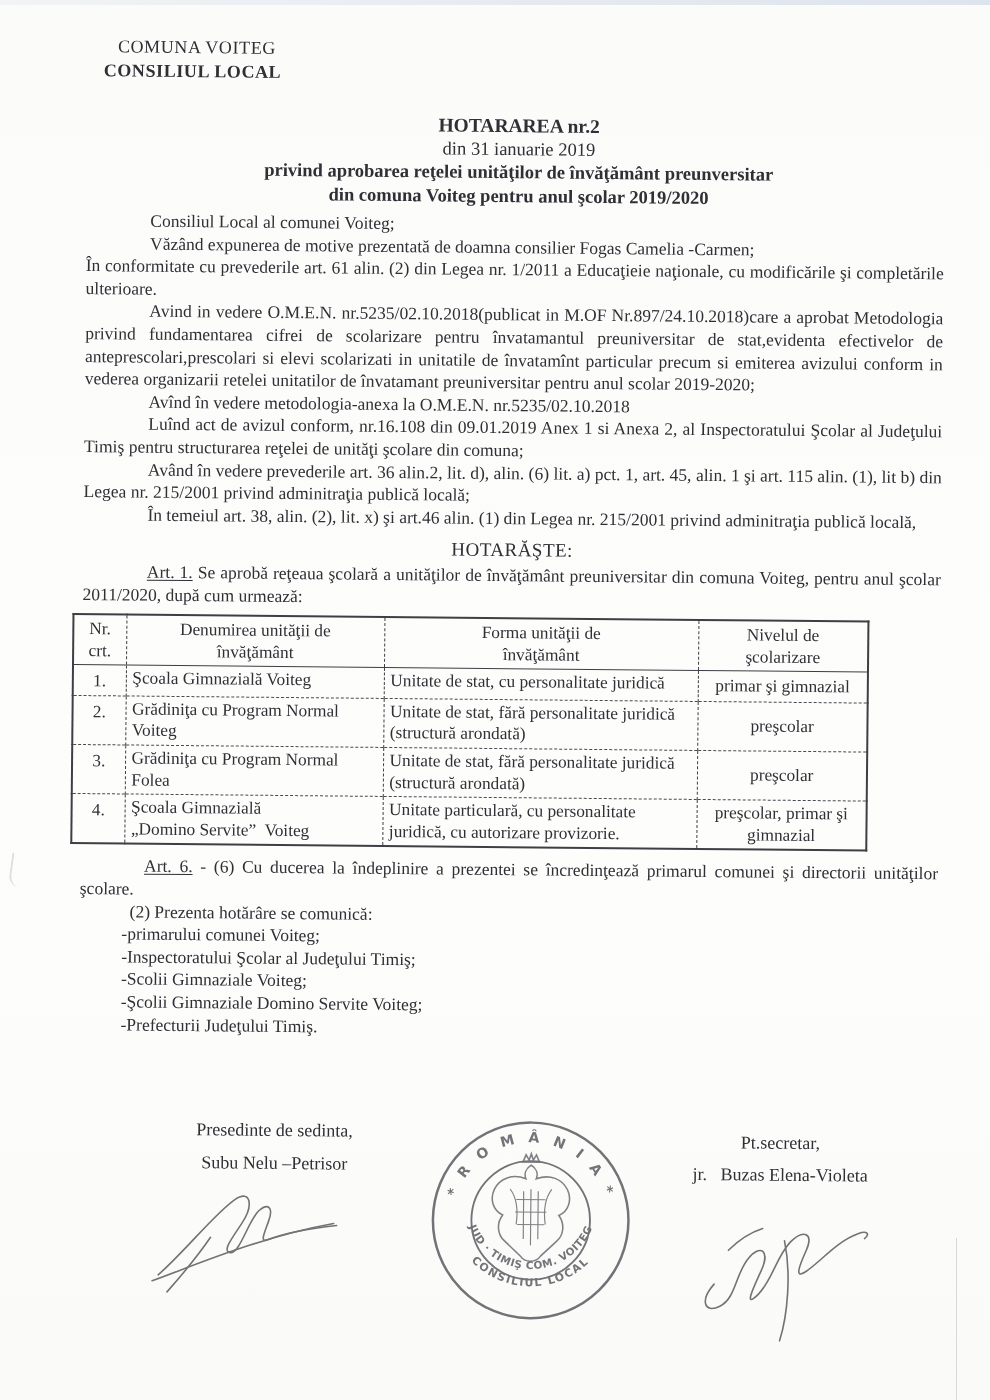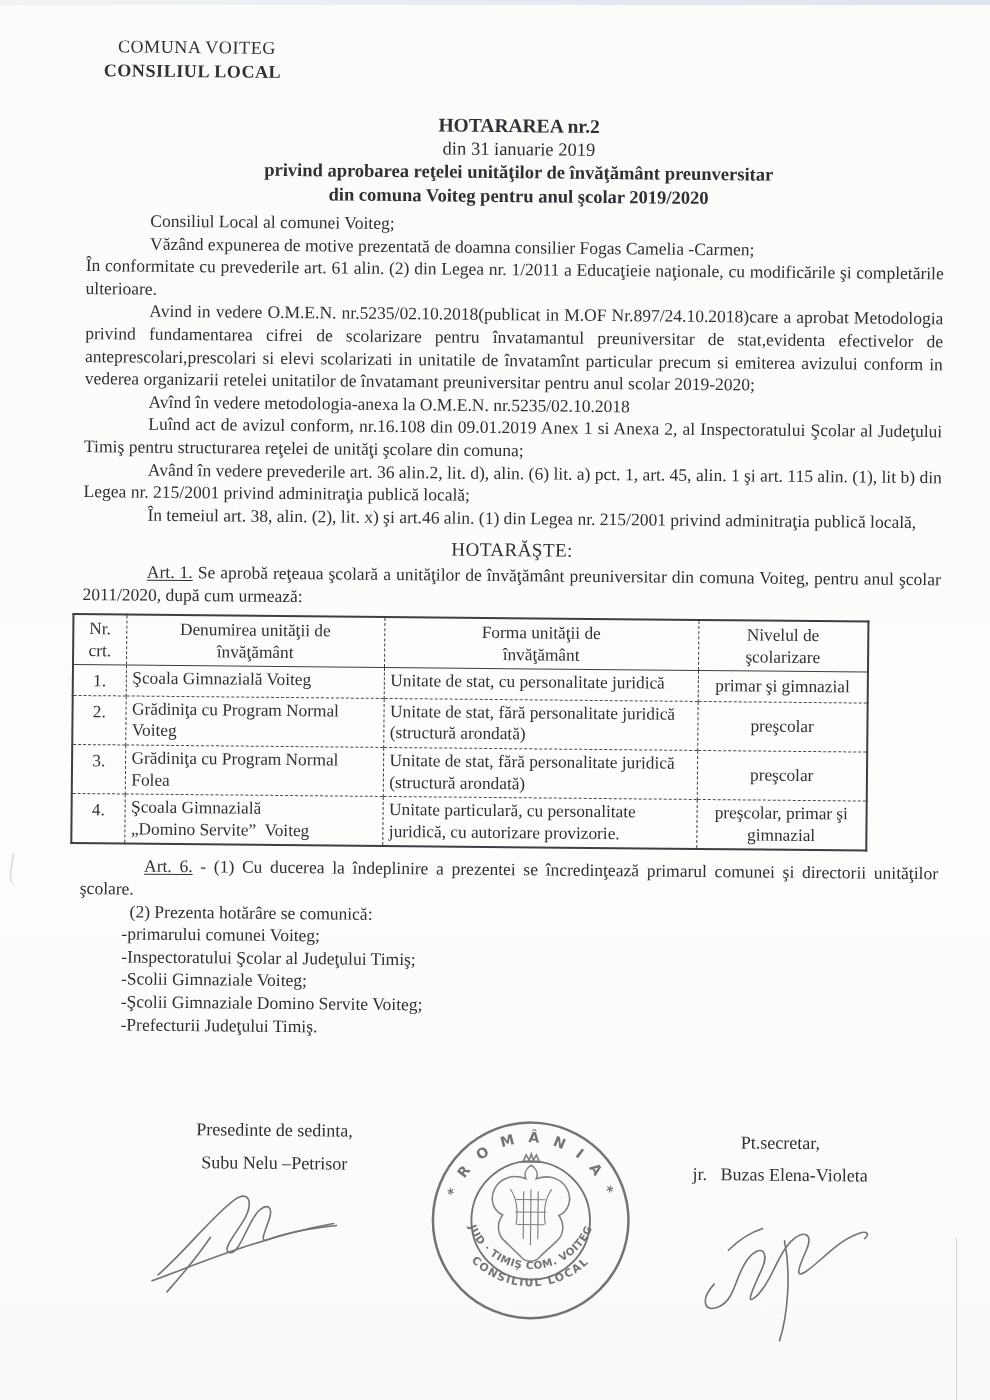--- a/index.html
+++ b/index.html
@@ -137,21 +137,21 @@
         <tr class="brow">
           <td class="nr">4.</td>
           <td class="name c-sep">Şcoala Gimnazială
 „Domino Servite”  Voiteg</td>
           <td class="c-sep">Unitate particulară, cu personalitate juridică, cu autorizare provizorie.</td>
           <td class="lvl c-sep">preşcolar, primar şi gimnazial</td>
         </tr>
       </tbody>
         </table>
 
-      <p class="ind just"><span class="u">Art. 6.</span><span> - (1) Cu ducerea la îndeplinire a prezentei se încredinţează primarul comunei şi directorii unităţilor şcolare.</span></p>
+      <p class="ind just"><span class="u">Art. 6.</span><span> - (6) Cu ducerea la îndeplinire a prezentei se încredinţează primarul comunei şi directorii unităţilor şcolare.</span></p>
       <p class="p2line">(2) Prezenta hotărâre se comunică:</p>
       <div class="dist">
         <div>-primarului comunei Voiteg;</div>
         <div>-Inspectoratului Şcolar al Judeţului Timiş;</div>
         <div>-Scolii Gimnaziale Voiteg;</div>
         <div>-Şcolii Gimnaziale Domino Servite Voiteg;</div>
         <div>-Prefecturii Judeţului Timiş.</div>
       </div>
     </div>
 

